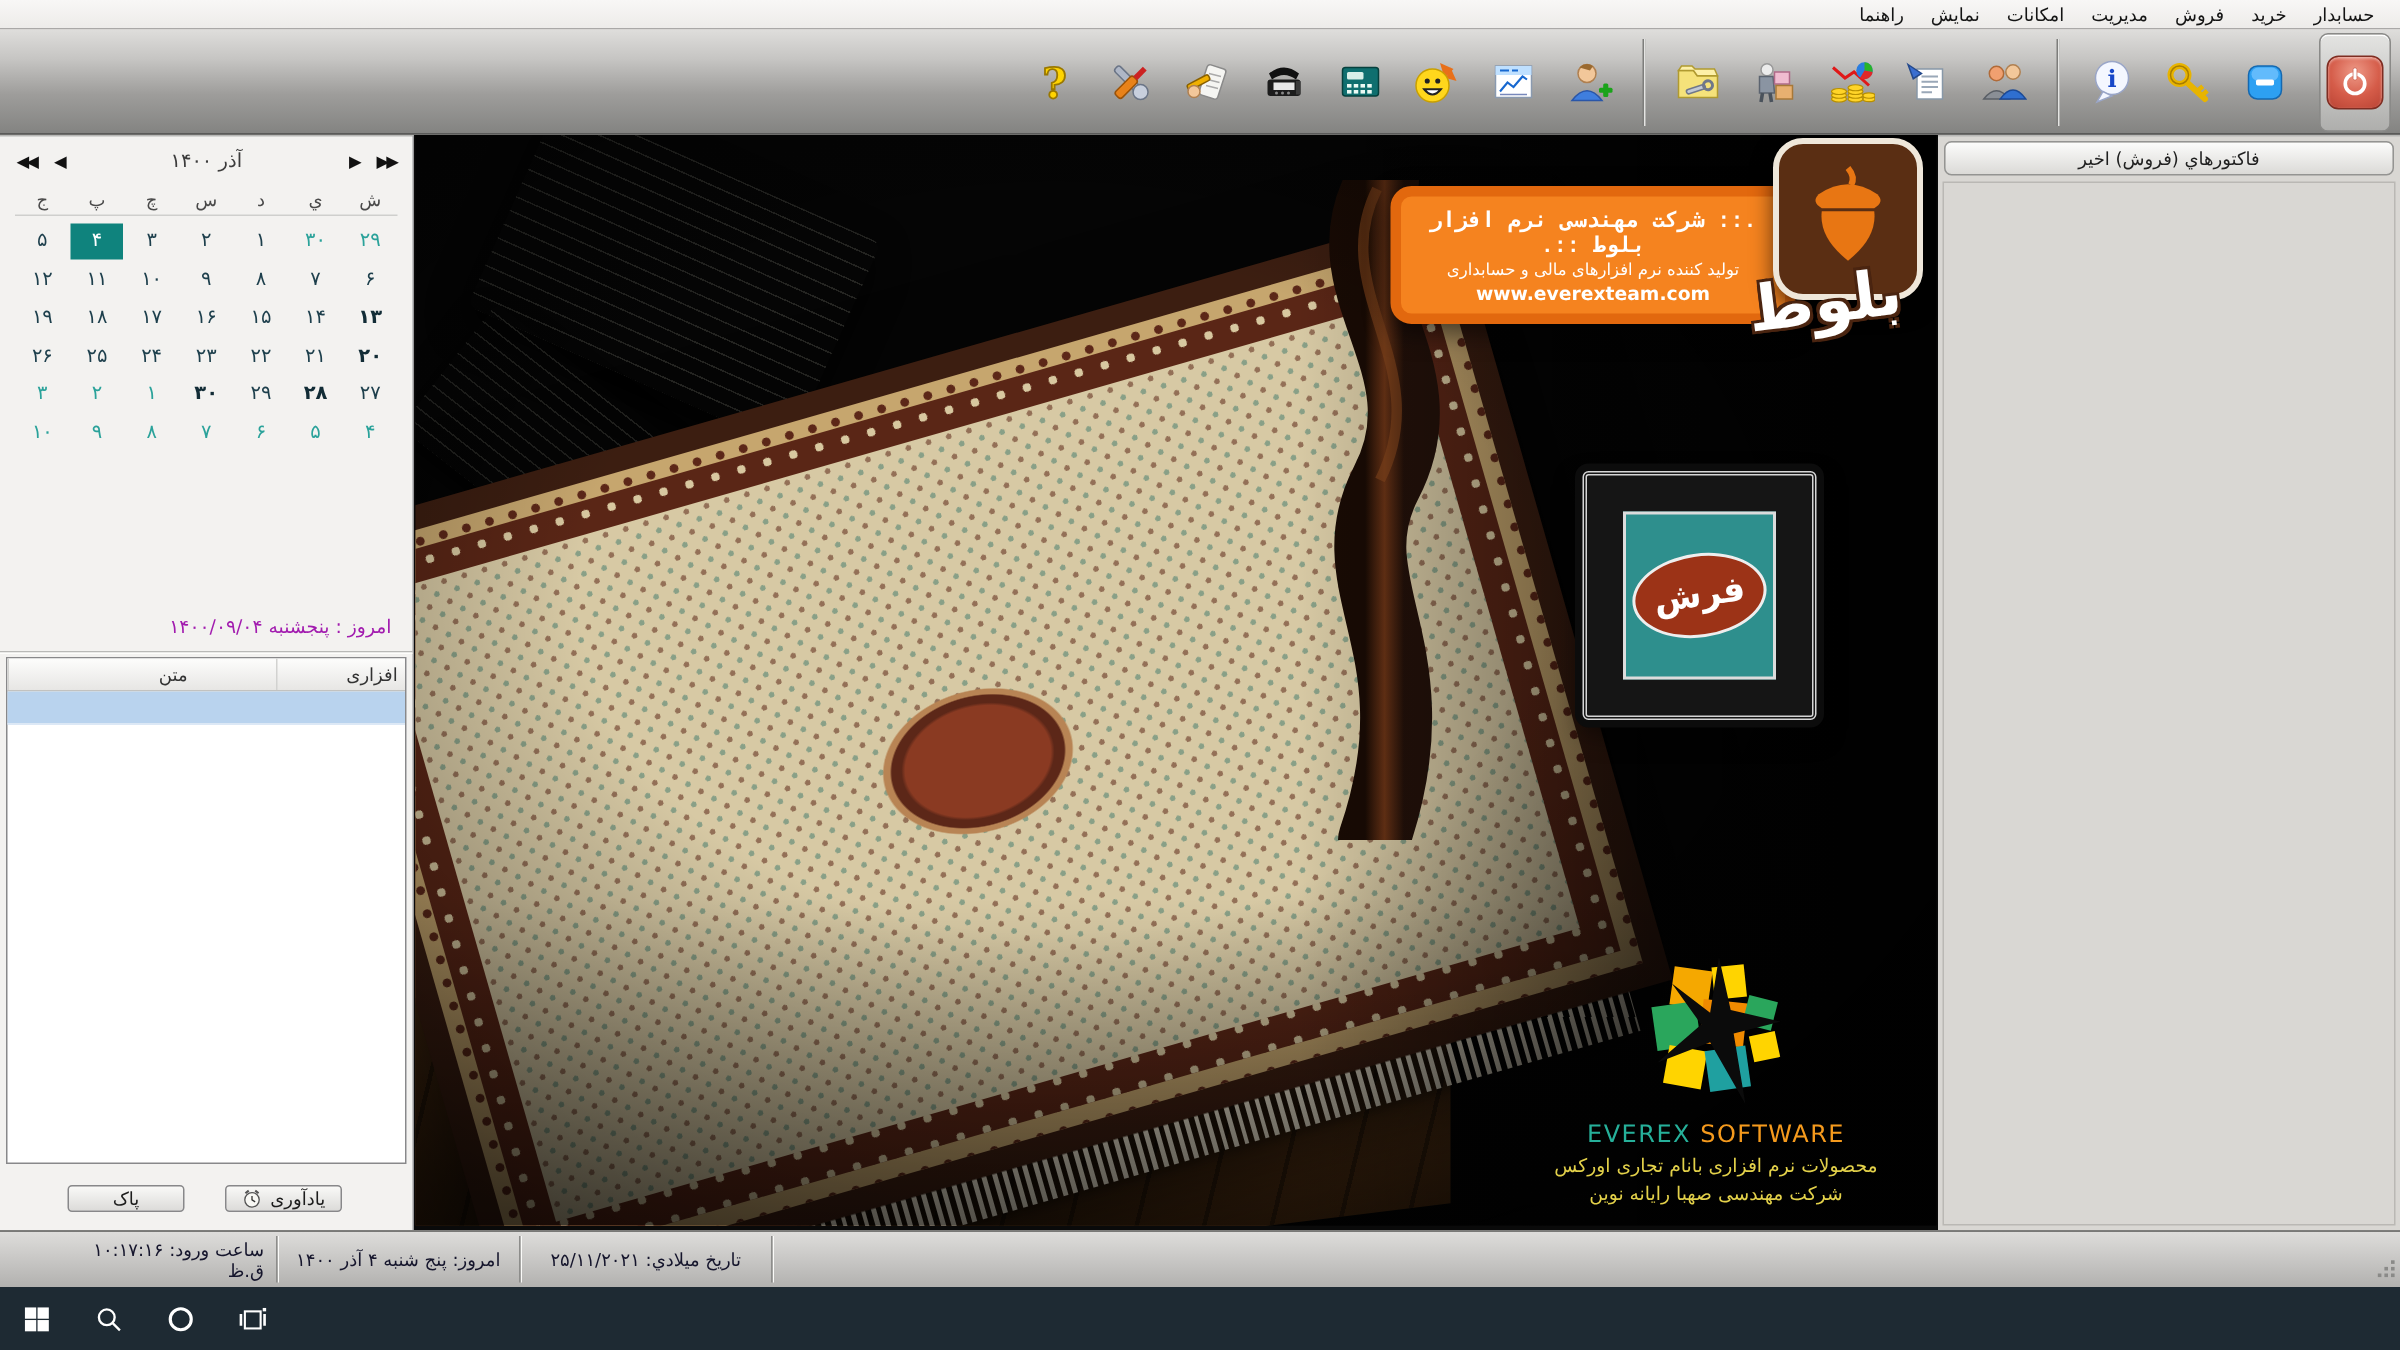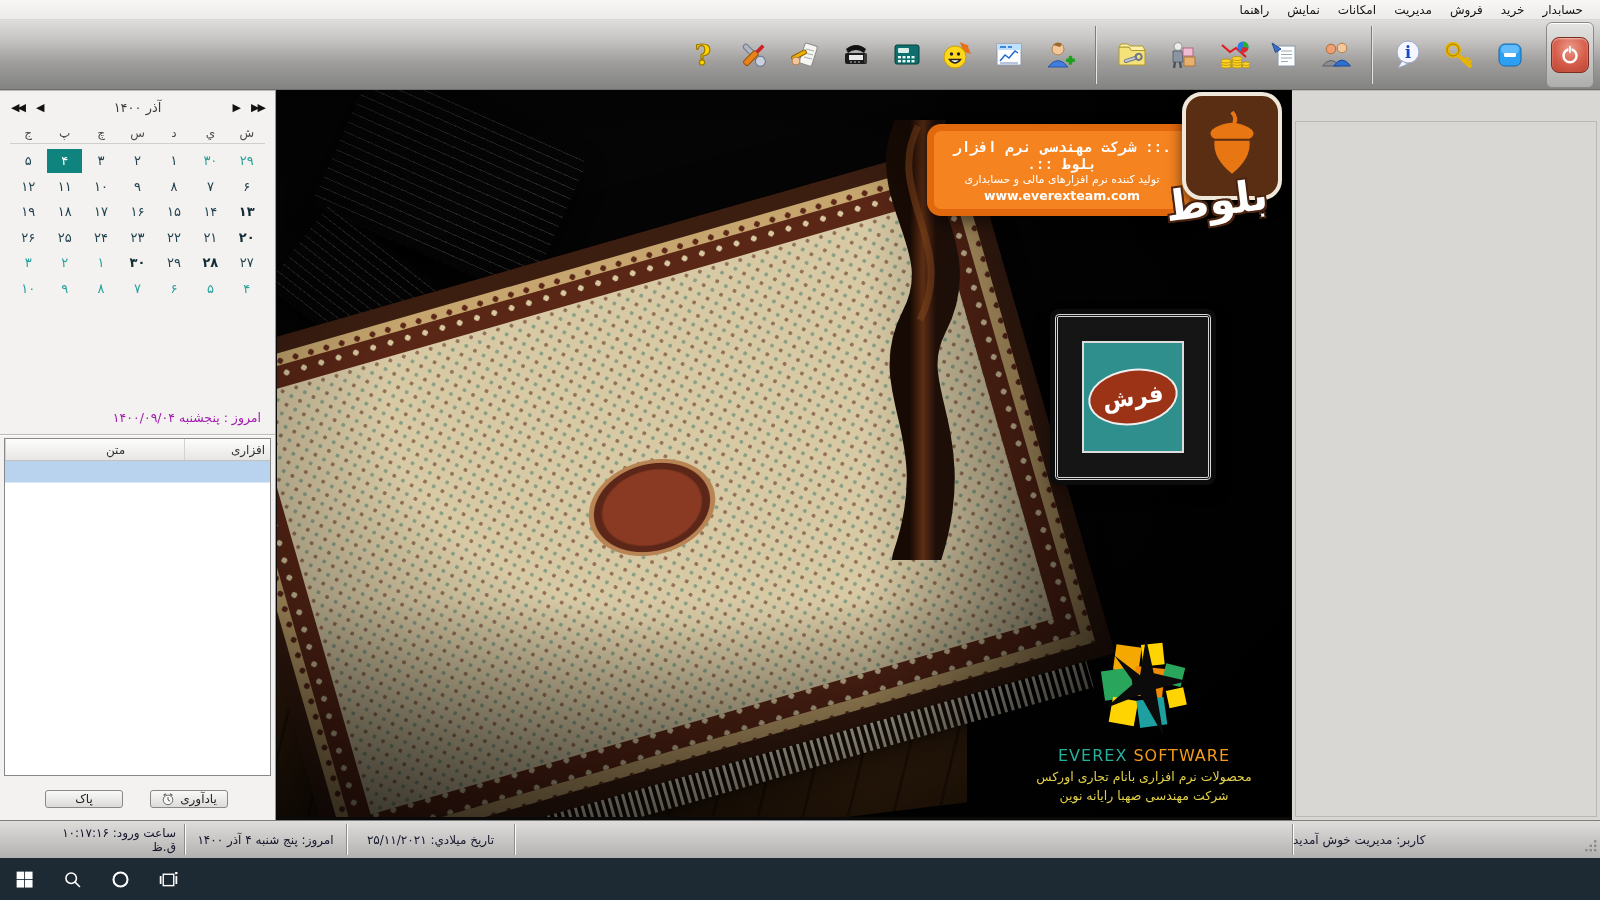--- a/index.html
+++ b/index.html
@@ -555,30 +555,30 @@
     <div class="everex-title">
       <span class="ev1">EVEREX</span>
       <span class="ev2">SOFTWARE</span>
     </div>
     <div class="everex-line">محصولات نرم افزاری بانام تجاری اورکس</div>
     <div class="everex-line">شرکت مهندسی صهبا رایانه نوین</div>
   </div>
 </div>
 
 <div class="right-panel">
+  <div class="rp-header">فاکتورهاي (فروش) اخیر</div>
   <div class="rp-body"></div>
 </div>
 
 <div class="status">
   <div class="status-segments">
       <div class="seg">ساعت ورود: ۱۰:۱۷:۱۶ ق.ظ</div>
       <div class="seg">امروز: پنج شنبه ۴ آذر ۱۴۰۰</div>
       <div class="seg">تاریخ میلادي: ۲۵/۱۱/۲۰۲۱</div>
     </div>
-  <div class="seg-user">کاربر: مدیریت خوش آمدید</div>
   <span class="grip">
     <svg viewBox="0 0 14 14" width="14" height="14">
         <g fill="#8a8a88">
           <rect x="10" y="10" width="2.4" height="2.4"></rect>
           <rect x="10" y="5.6" width="2.4" height="2.4"></rect>
           <rect x="5.6" y="10" width="2.4" height="2.4"></rect>
           <rect x="10" y="1.2" width="2.4" height="2.4"></rect>
           <rect x="1.2" y="10" width="2.4" height="2.4"></rect>
           <rect x="5.6" y="5.6" width="2.4" height="2.4"></rect>
         </g>

